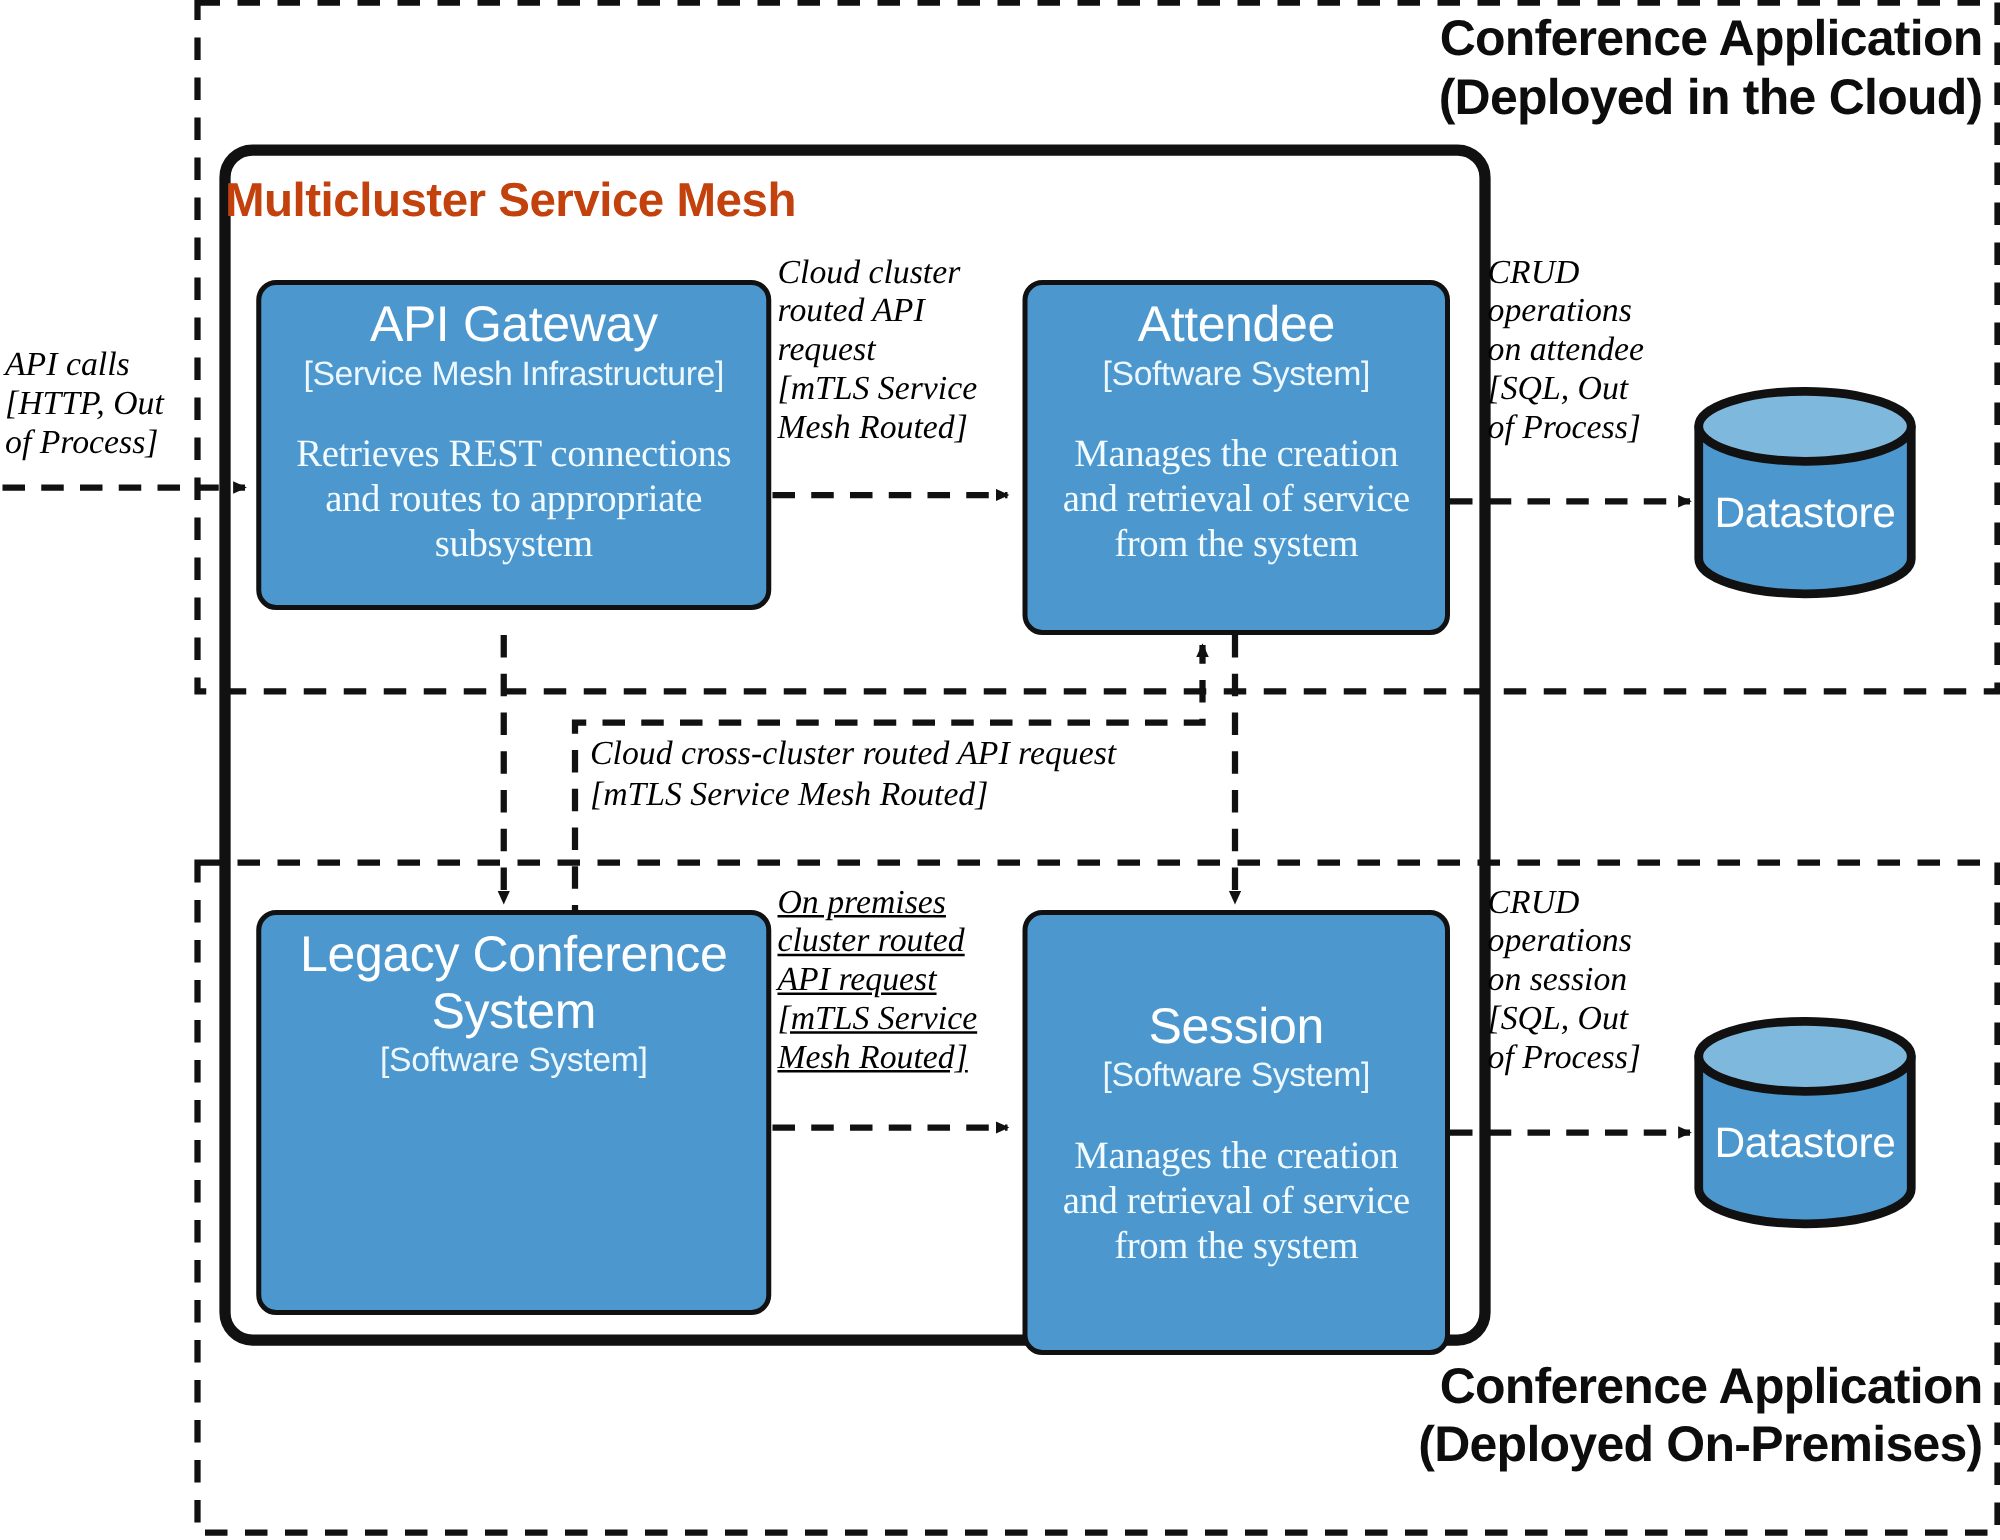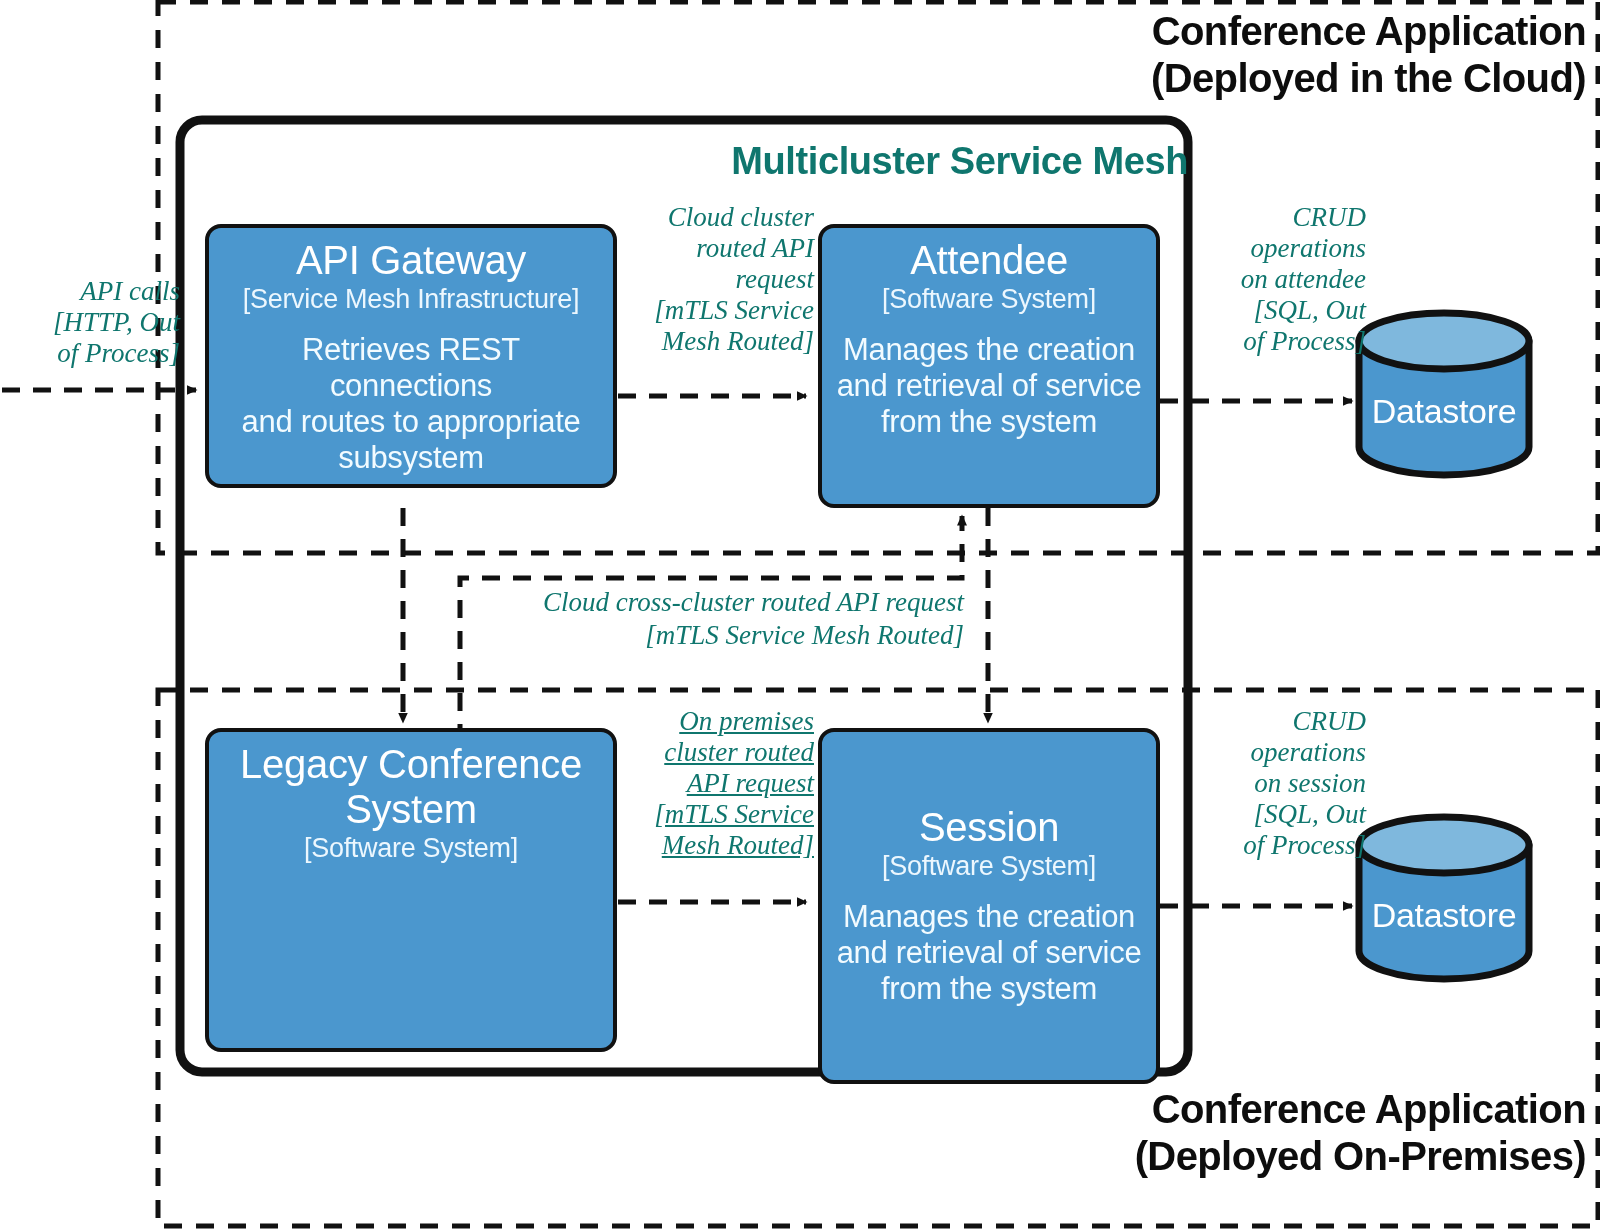--- a/index.html
+++ b/index.html
@@ -16,26 +16,26 @@
     font-family:"Liberation Sans", sans-serif;
     font-weight:bold;
     font-size:40px;line-height:47px;
     color:#0d0d0d;text-align:right;
     letter-spacing:-0.6px;
     white-space:pre-line;
   }
   .mesh-title{
     font-family:"Liberation Sans", sans-serif;
     font-weight:bold;font-size:38px;line-height:42px;
-    color:#0f766e;text-align:right;letter-spacing:-0.4px;
+    color:#c2410c;text-align:left;letter-spacing:-0.4px;
   }
   .edge-label{
     font-family:"Liberation Serif", serif;
     font-style:italic;font-size:27px;line-height:31px;
-    color:#0f766e;text-align:right;white-space:pre-line;
+    color:#000000;text-align:left;white-space:pre-line;
   }
   .edge-label.wide{font-size:27px;line-height:33px;}
 
   
   .node{
     position:absolute;box-sizing:border-box;
     background:#4b97ce;
     border:4px solid #111111;
     border-radius:16px;
     color:#eaf6fd;
@@ -50,23 +50,23 @@
     font-weight:normal;font-size:40px;line-height:45px;
     color:#ffffff;letter-spacing:-0.3px;
     white-space:pre-line;
   }
   .node .n-type{
     font-family:"Liberation Sans", sans-serif;
     font-size:27px;line-height:32px;color:#ecf7fe;
     letter-spacing:-0.3px;
   }
   .node .n-desc{
-    font-family:Liberation Sans, sans-serif;
+    font-family:Liberation Serif, serif;
     font-size:31px;line-height:36px;color:#f2fbff;
-    margin-top:17px;letter-spacing:-0.3px;
+    margin-top:30px;letter-spacing:-0.3px;
     white-space:pre-line;
   }
 
   
   .ds{position:absolute;}
   .ds .ds-label{
     position:absolute;left:0;right:0;top:50%;
     transform:translateY(-50%);
     text-align:center;
     font-family:"Liberation Sans", sans-serif;

